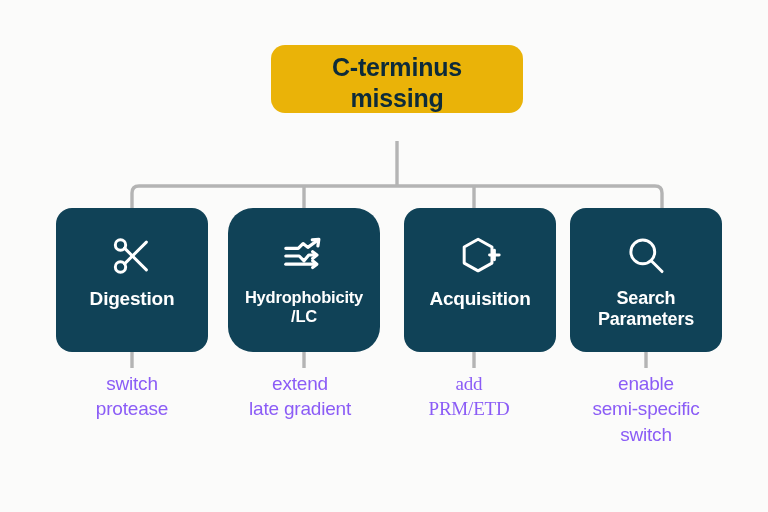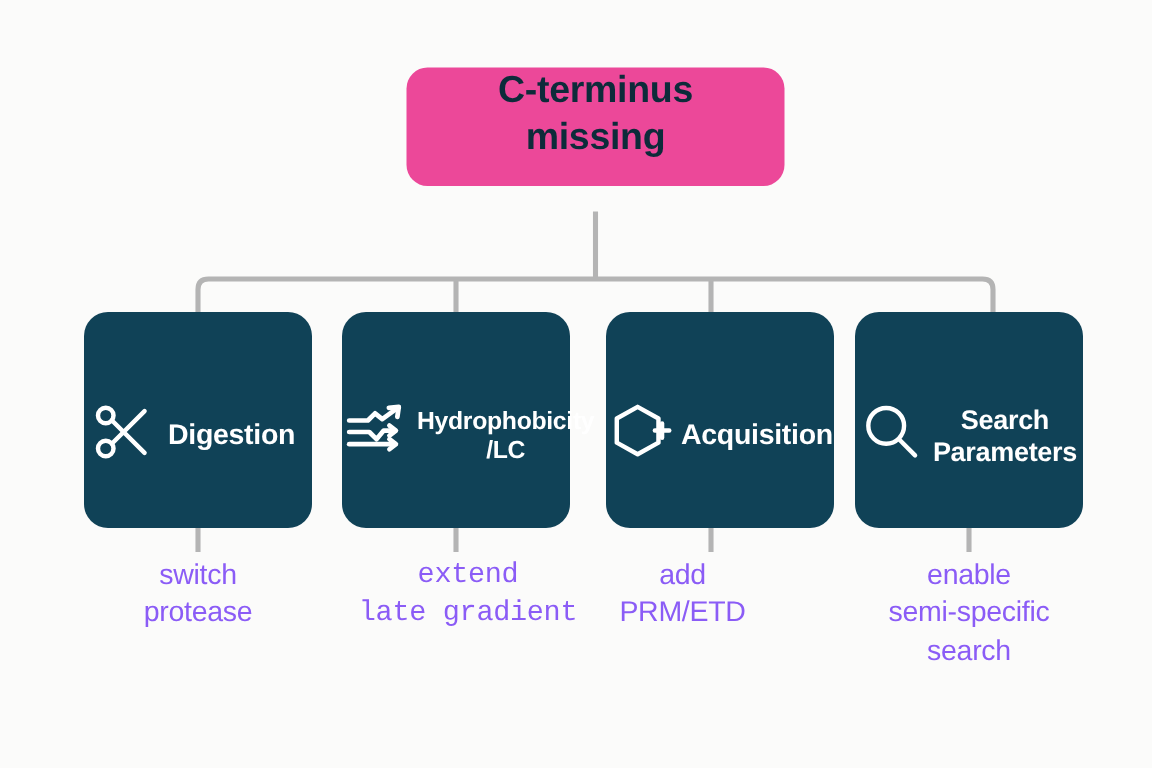--- a/index.html
+++ b/index.html
@@ -28,25 +28,25 @@
     height: 512px;
     pointer-events: none;
   }
 
   
   .root-node {
     position: absolute;
     left: 271px;
     top: 45px;
     width: 252px;
-    height: 79px;
-    background: #ec4899;
+    height: 68px;
+    background: #eab308;
     border-radius: 14px;
     display: flex;
-    align-items: flex-start;
+    align-items: flex-end;
     justify-content: center;
     box-sizing: border-box;
   }
   .root-label {
     color: #0d2b3a;
     font-size: 25px;
     font-weight: 700;
     line-height: 1.22;
     text-align: center;
     letter-spacing: -0.2px;
@@ -55,28 +55,28 @@
 
   
   .child-node {
     position: absolute;
     top: 208px;
     width: 152px;
     height: 144px;
     background: #104257;
     border-radius: 16px;
     display: flex;
-    flex-direction: row;
+    flex-direction: column;
     align-items: center;
     justify-content: flex-start;
     box-sizing: border-box;
     padding-top: 22px;
   }
   .child-node.n0 { left: 56px; }
-  .child-node.n1 { left: 228px; }
+  .child-node.n1 { left: 228px; border-radius: 25px; }
   .child-node.n2 { left: 404px; }
   .child-node.n3 { left: 570px; }
 
   .node-icon {
     width: 52px;
     height: 52px;
     display: flex;
     align-items: center;
     justify-content: center;
     margin-bottom: 6px;
@@ -104,22 +104,22 @@
     width: 180px;
     color: #8b5cf6;
     font-size: 19px;
     font-weight: 400;
     line-height: 1.33;
     text-align: center;
     white-space: pre-line;
     letter-spacing: -0.2px;
   }
   .caption.c0 { left: 42px; }
-  .caption.c1 { left: 222px; font-family: Liberation Mono, monospace; }
-  .caption.c2 { left: 365px; }
+  .caption.c1 { left: 210px; }
+  .caption.c2 { left: 379px; font-family: Liberation Serif, serif; }
   .caption.c3 { left: 556px; }
 </style>
 </head>
 <body>
 
 <div id="diagram">
 
   <svg id="connectors" viewBox="0 0 768 512" width="768" height="512" aria-hidden="true">
 
     <path d="M397,141 L397,186" stroke="#b4b4b4" stroke-width="3.4" fill="none"></path>
@@ -190,15 +190,15 @@
   </div>
 
   <div class="caption c0">switch
 protease</div>
   <div class="caption c1">extend
 late gradient</div>
   <div class="caption c2">add
 PRM/ETD</div>
   <div class="caption c3">enable
 semi-specific
-search</div>
+switch</div>
 
 </div>
 
 </body></html>

